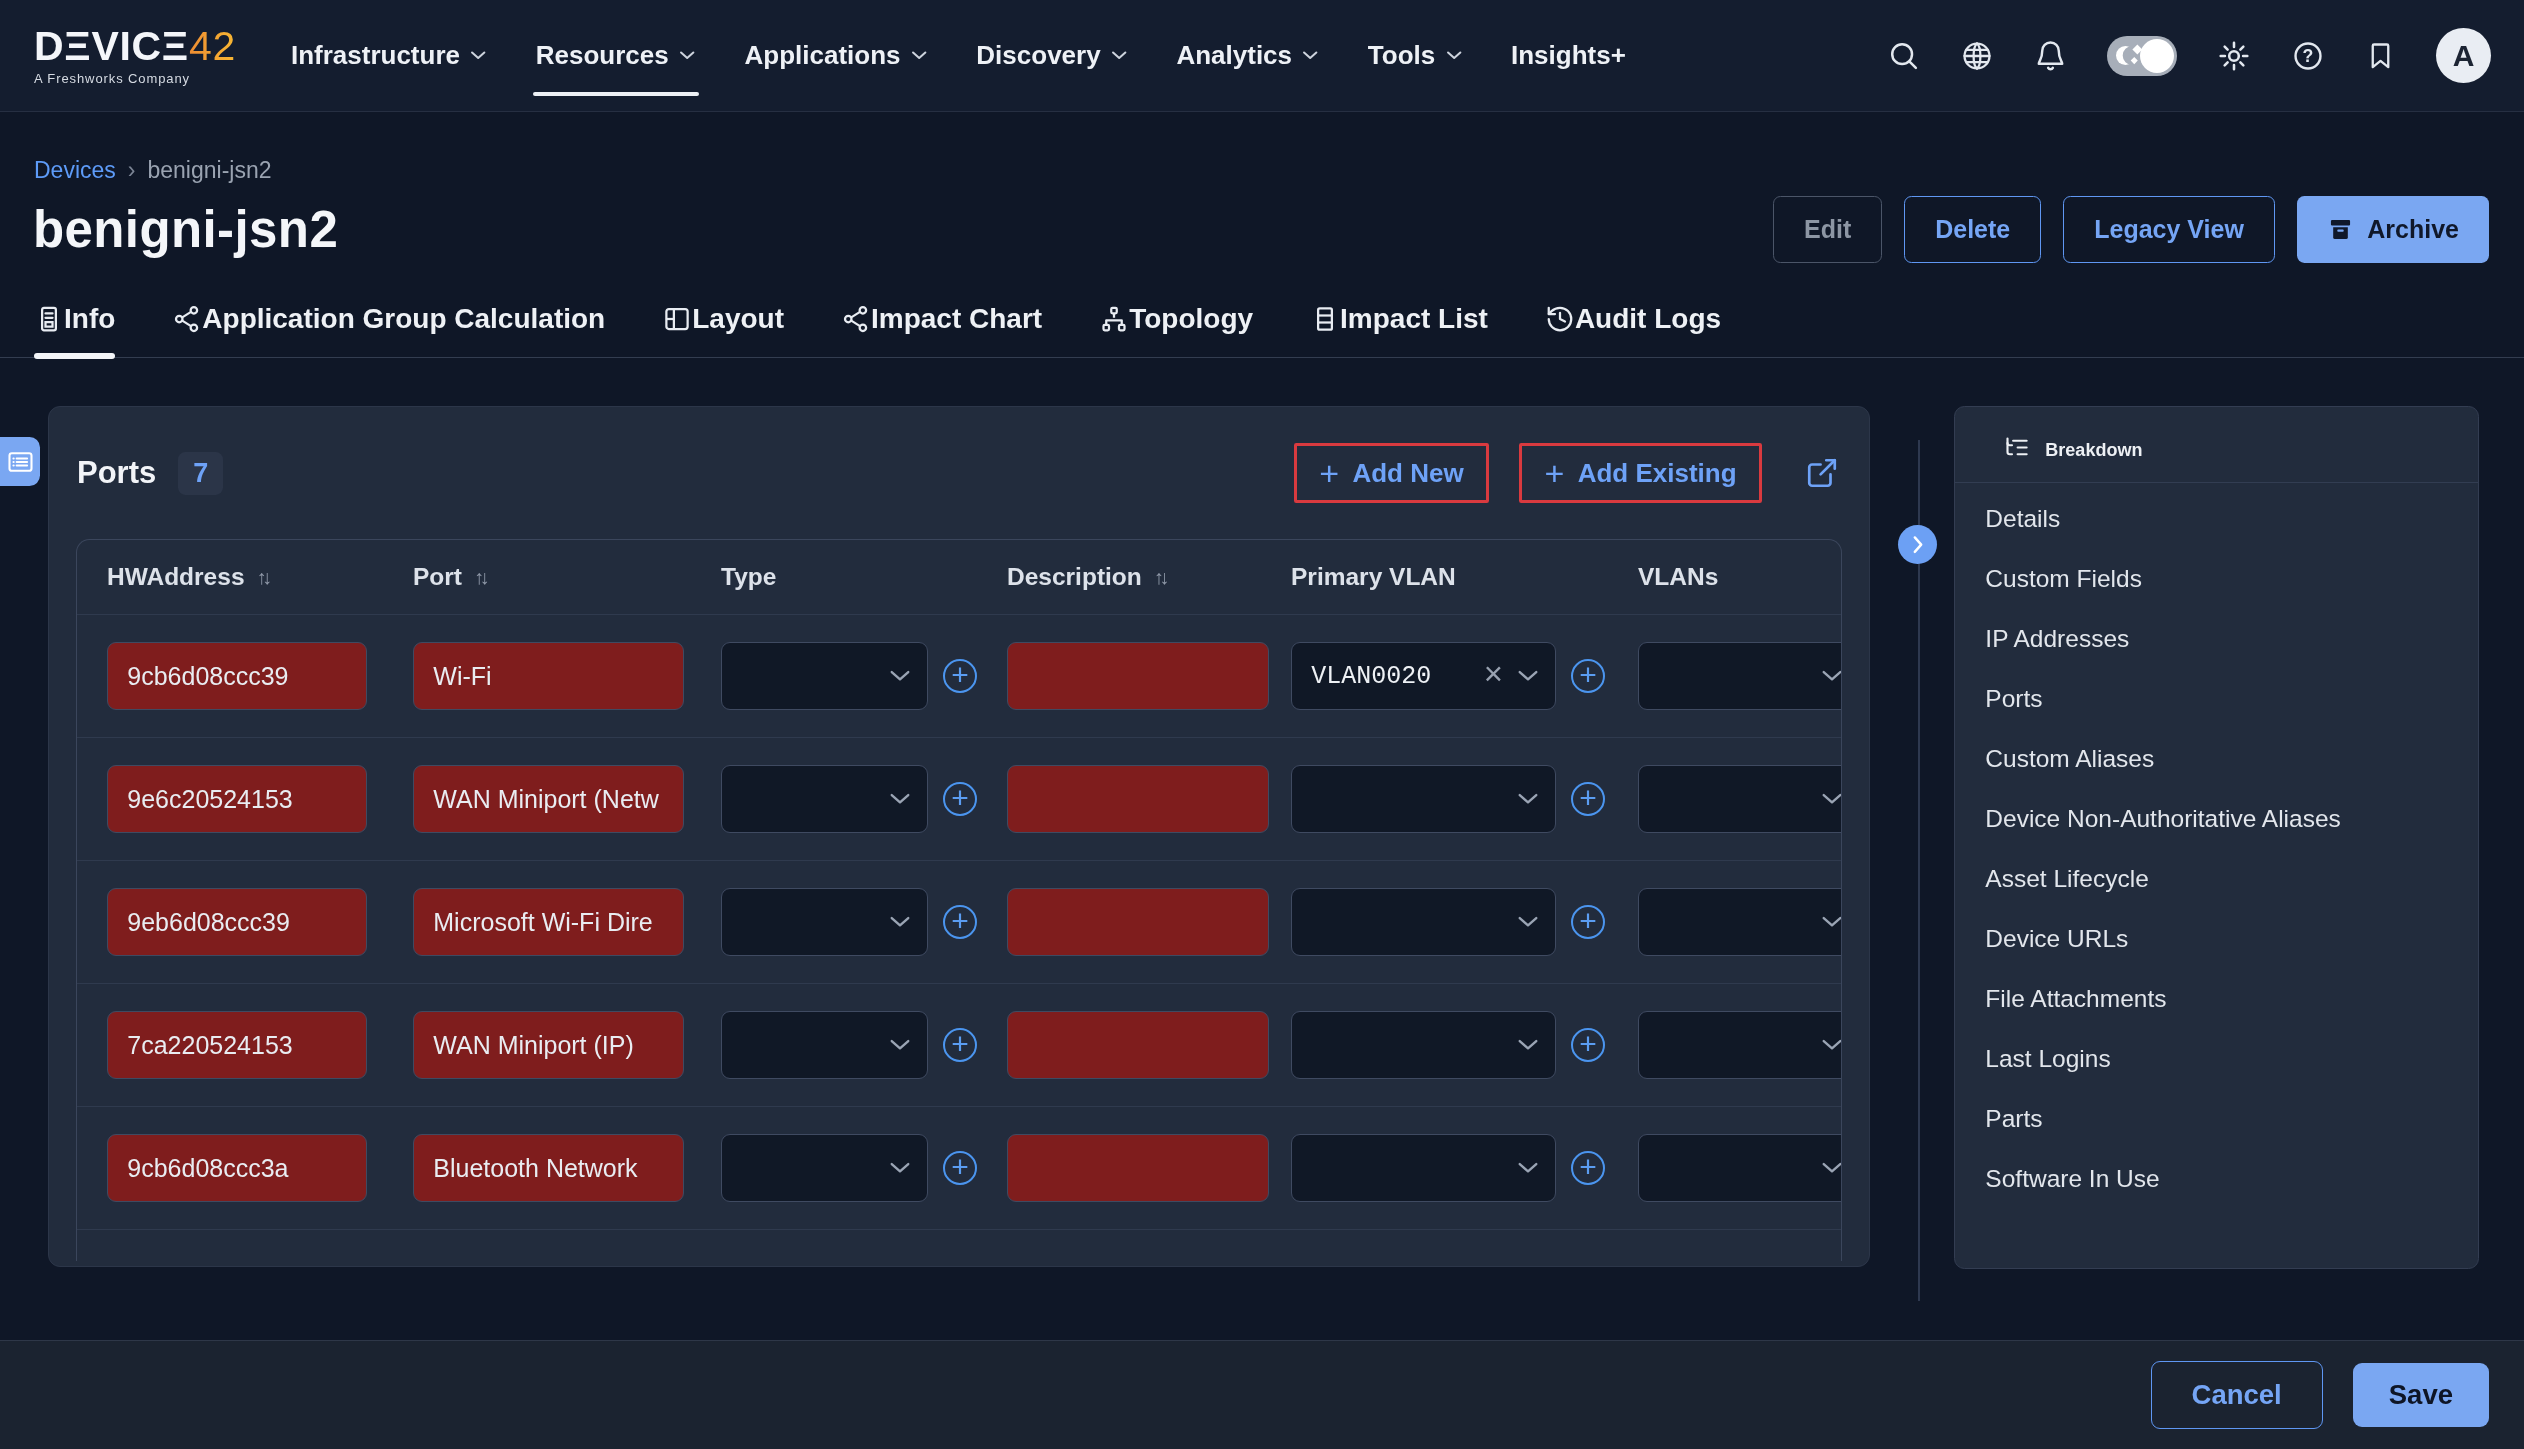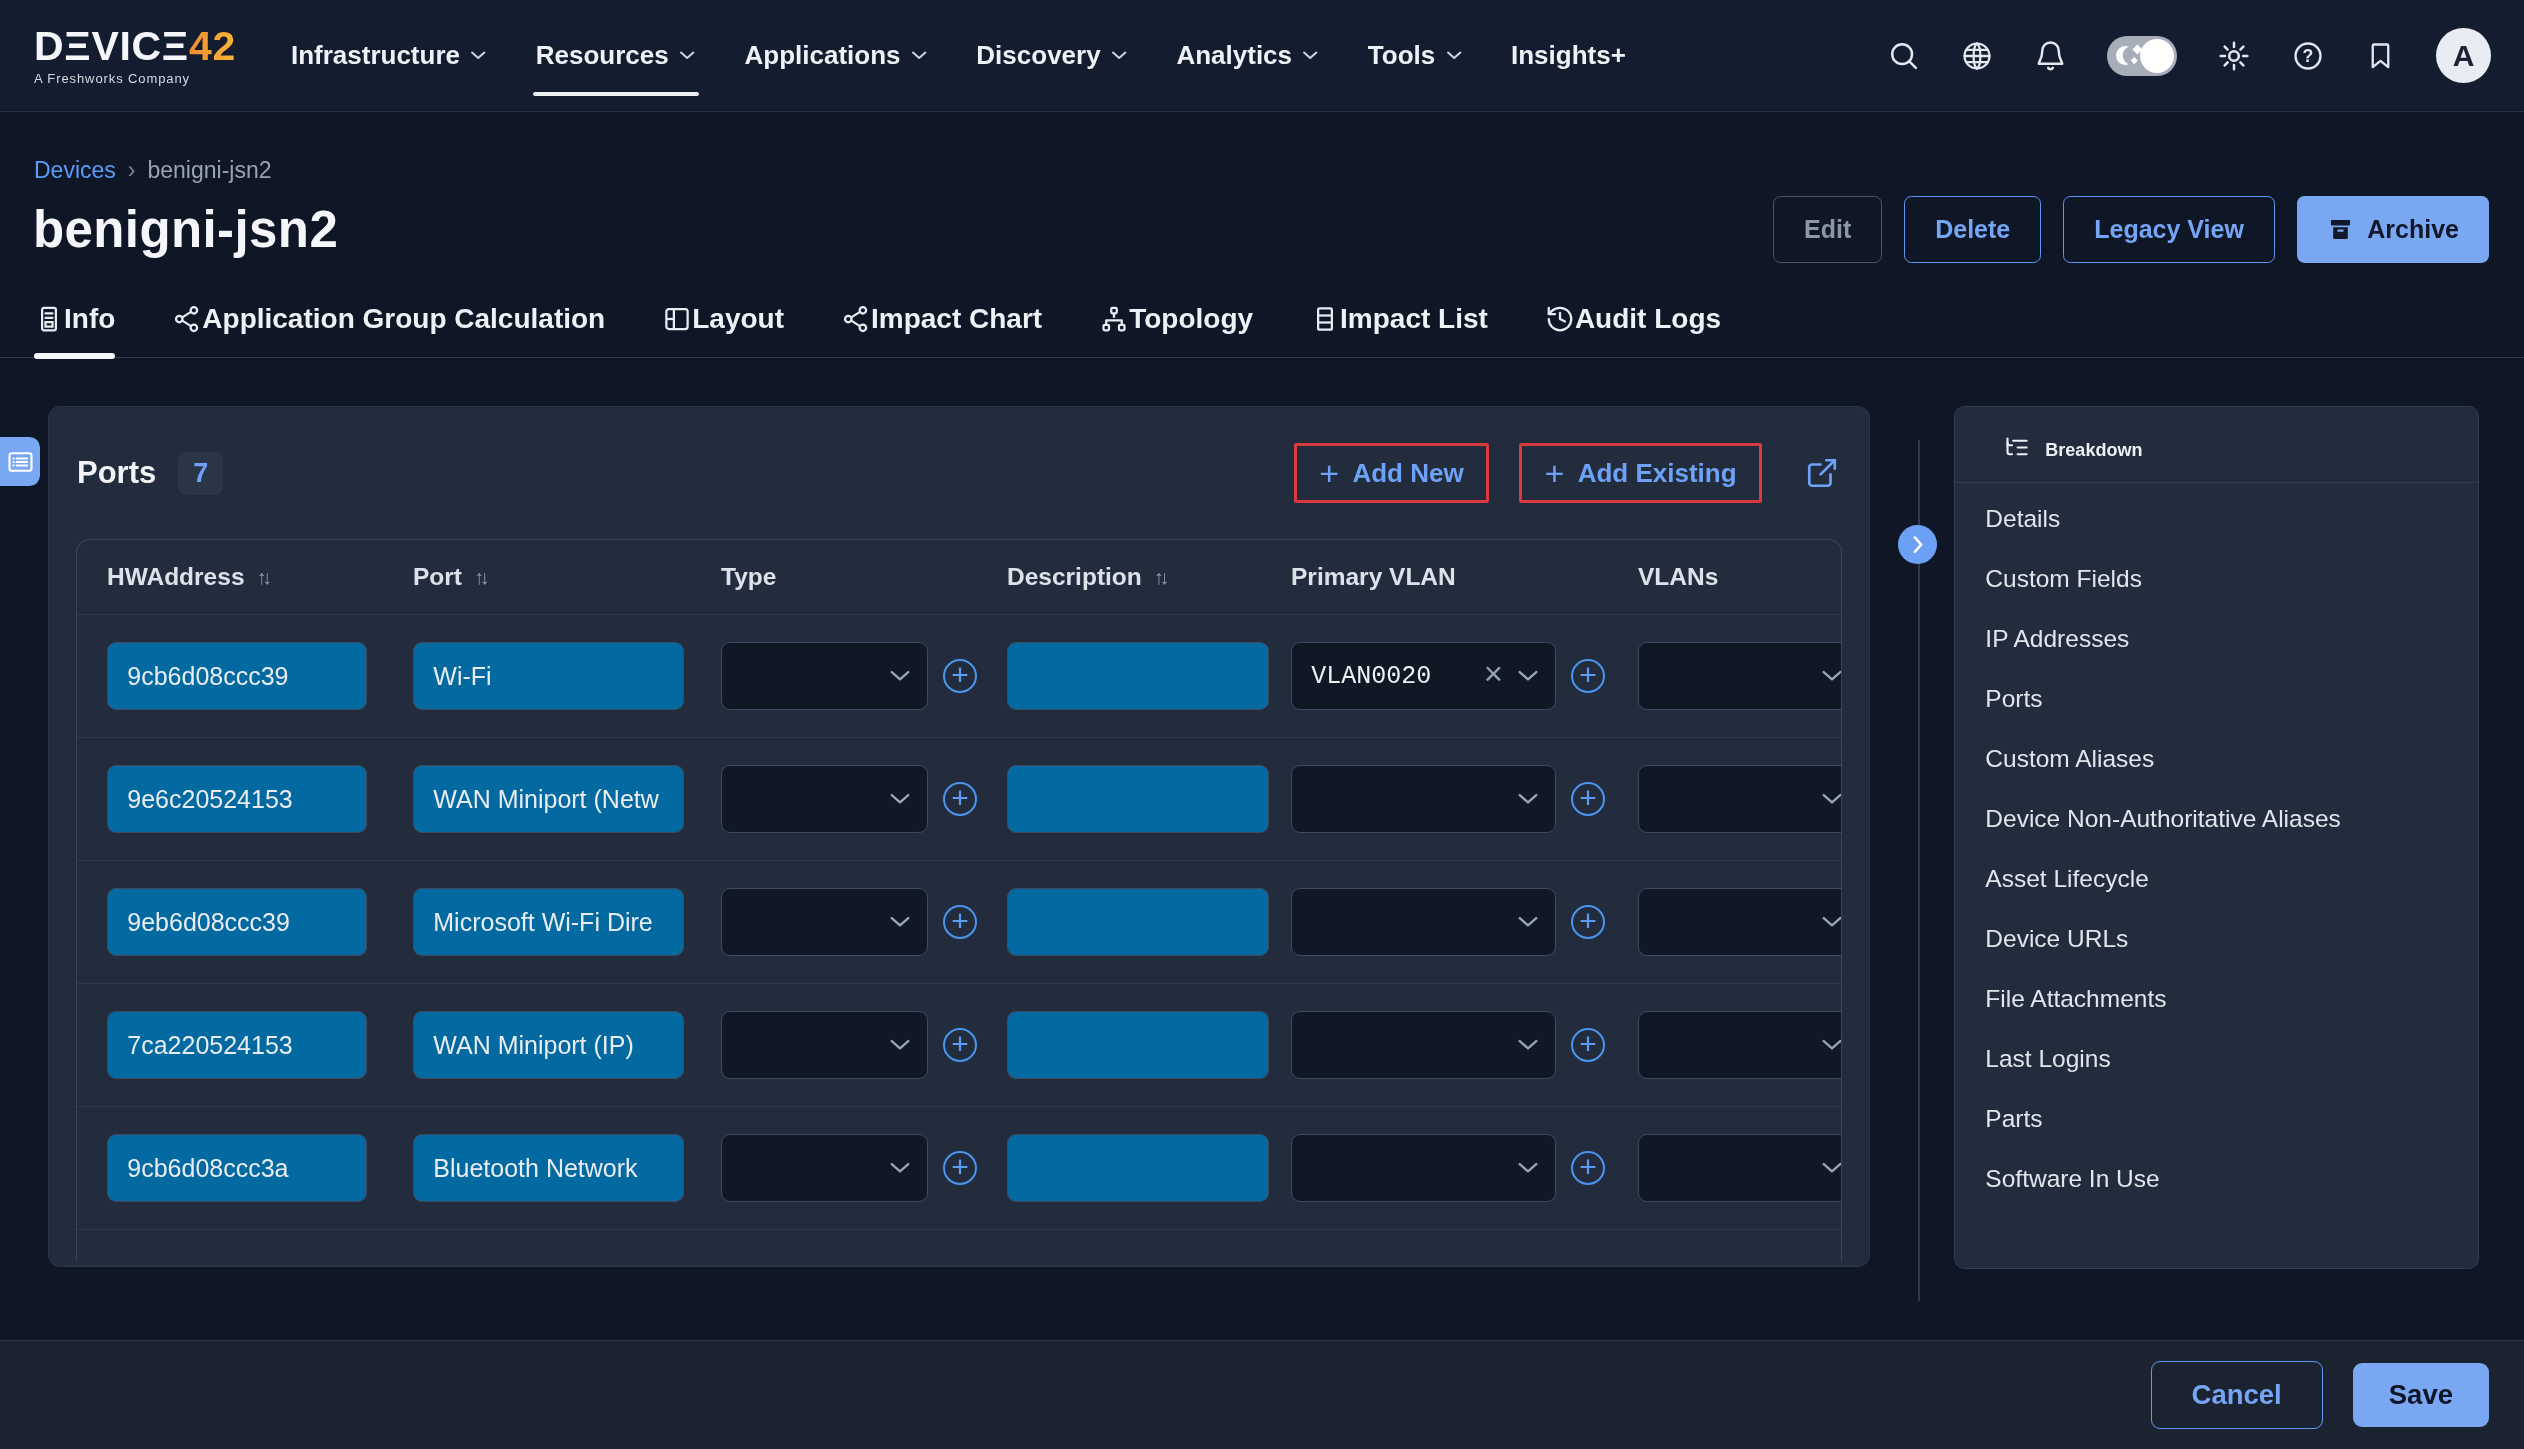--- a/index.html
+++ b/index.html
@@ -5,21 +5,21 @@
   html,body{margin:0;padding:0;background:#0b1220;}
   body{width:2525px;height:1449px;overflow:hidden;font-family:"Liberation Sans","DejaVu Sans",sans-serif;-webkit-font-smoothing:antialiased;}
   .app{position:relative;width:2525px;height:1449px;background:#0f1727;overflow:hidden;}
   svg{display:block;}
 
   
   .topnav{height:112px;background:#141d2f;border-bottom:0.7px solid #262f42;display:flex;align-items:center;padding:0 34px;box-sizing:border-box;}
   .logo{display:flex;flex-direction:column;justify-content:center;cursor:pointer;}
   .logo-line{font-size:41px;font-weight:700;letter-spacing:0.7px;line-height:42px;white-space:nowrap;}
   .logo-main{color:#f4f6fa;}
-  .logo-accent{background:linear-gradient(90deg,#ef8d32,#f7b733);-webkit-background-clip:text;background-clip:text;color:transparent;font-weight:700;}
+  .logo-accent{background:linear-gradient(90deg,#ef8d32,#f7b733);-webkit-background-clip:text;background-clip:text;color:transparent;font-weight:400;}
   .logo-tag{font-size:13px;color:#d6dbe3;letter-spacing:0.9px;margin-top:4.5px;}
   .menu{display:flex;align-items:center;gap:49px;margin-left:55px;}
   .menu-item{position:relative;display:flex;align-items:center;gap:10.4px;color:#eef1f6;font-size:26px;font-weight:600;cursor:pointer;padding:7.4px 0;}
   .menu-item .caret{color:#cdd3dd;}
   .menu-item.active::after{content:"";position:absolute;left:-3px;right:-3px;bottom:-18px;height:4.5px;border-radius:2.2px;background:#edf0f5;}
   .nav-actions{margin-left:auto;display:flex;align-items:center;gap:40px;}
   .iconbtn{background:none;border:none;padding:0;margin:0;color:#e3e8ef;cursor:pointer;display:flex;align-items:center;justify-content:center;}
   .toggle{width:70px;height:40px;border-radius:20px;background:#a7aeb9;position:relative;cursor:pointer;}
   .toggle .knob{position:absolute;right:3px;top:3px;width:34px;height:34px;border-radius:50%;background:#ffffff;}
   .toggle .crescent{position:absolute;left:9px;top:10.4px;width:19.3px;height:19.3px;border-radius:50%;box-shadow:inset 6.7px 0 0 0 #ffffff;}
@@ -62,21 +62,21 @@
 
   
   .table{margin:28px 27px 0;border:0.7px solid #3b465c;border-bottom:none;border-radius:13.4px 13.4px 0 0;overflow:hidden;}
   .thead,.trow{display:grid;grid-template-columns:306px 308px 286px 284px 347px 1fr;align-items:center;}
   .thead{height:74px;color:#dde2ea;font-size:24.5px;font-weight:700;}
   .hcell{padding-left:30px;display:flex;align-items:center;gap:12px;}
   .sort{font-size:20px;color:#8f98a8;letter-spacing:-4.5px;cursor:pointer;font-weight:400;}
   .trow{height:122px;border-top:0.7px solid #2f3a4e;}
   .trow.stub{height:31px;}
   .cell{padding-left:30px;display:flex;align-items:center;gap:15px;}
-  .field{height:68px;background:#0369a1;border:1.5px solid #3f4a61;border-radius:9px;color:#e9ecf1;font-size:25px;padding:0 19.3px;box-sizing:border-box;font-family:inherit;outline:none;}
+  .field{height:68px;background:#7f1d1d;border:1.5px solid #3f4a61;border-radius:9px;color:#e9ecf1;font-size:25px;padding:0 19.3px;box-sizing:border-box;font-family:inherit;outline:none;}
   .f-hw{width:260px;}
   .f-port{width:271px;}
   .f-desc{width:262px;}
   .select{height:68px;background:#101826;border:1.5px solid #3f4a61;border-radius:9px;display:flex;align-items:center;padding:0 16.4px 0 19.3px;box-sizing:border-box;cursor:pointer;font-family:Liberation Mono, monospace;}
   .s-type{width:210px;}
   .s-pvlan{width:265px;}
   .s-vlans{width:222px;}
   .sel-val{font-size:25px;color:#eef1f5;white-space:nowrap;overflow:hidden;}
   .sel-chev{margin-left:auto;color:#9aa4b4;}
   .clear{font-size:33px;color:#98a1b0;margin:0 3px 0 auto;line-height:1;cursor:pointer;}

